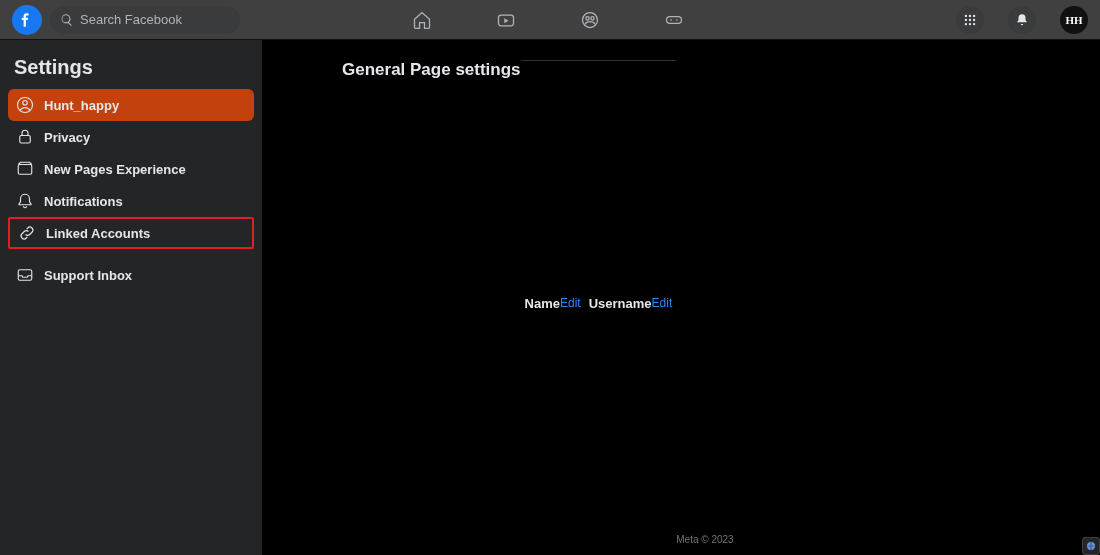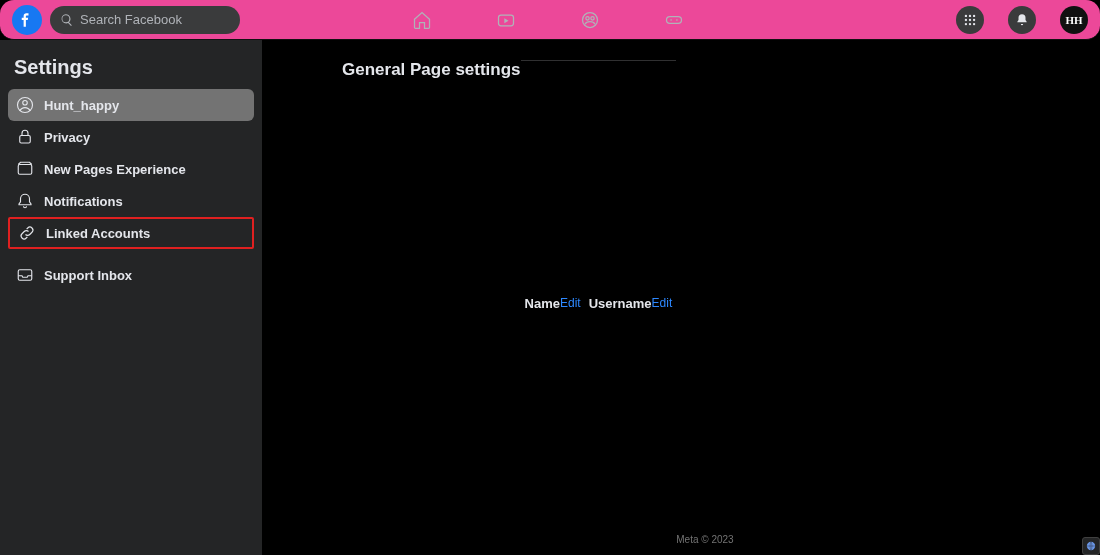--- a/index.html
+++ b/index.html
@@ -7,26 +7,25 @@
     font-family: Helvetica, Arial, sans-serif;
     background: #000;
     color: #e4e6eb;
     width: 1100px;
     height: 555px;
     overflow: hidden;
     position: relative;
   }
   .topbar {
     height: 40px;
-    background: #ec4899;
+    background: #404040;
     display: flex;
     align-items: center;
     padding: 0 12px;
     border-bottom: 1px solid #111;
-    border-radius: 14px;
   }
   .fb-logo {
     width: 30px; height: 30px;
     border-radius: 50%;
     background: #1778f2;
     display:flex; align-items:center; justify-content:center;
     margin-right:8px;
     flex-shrink:0;
   }
   .fb-logo svg { fill:#fff; width:18px; height:18px;}
@@ -101,21 +100,21 @@
   }
   .side-item svg {
     width:18px; height:18px;
     stroke:#e4e6eb;
     fill:none;
     stroke-width:1.5;
     margin-right:10px;
     flex-shrink:0;
   }
   .side-item.active {
-    background:#737373;
+    background:#c2410c;
   }
   .side-item.highlight {
     border: 2px solid #e02020;
     border-radius: 2px;
   }
   .side-gap { height: 10px; }
   .main {
     flex:1;
     background:#000;
     padding: 20px 80px 10px 80px;

